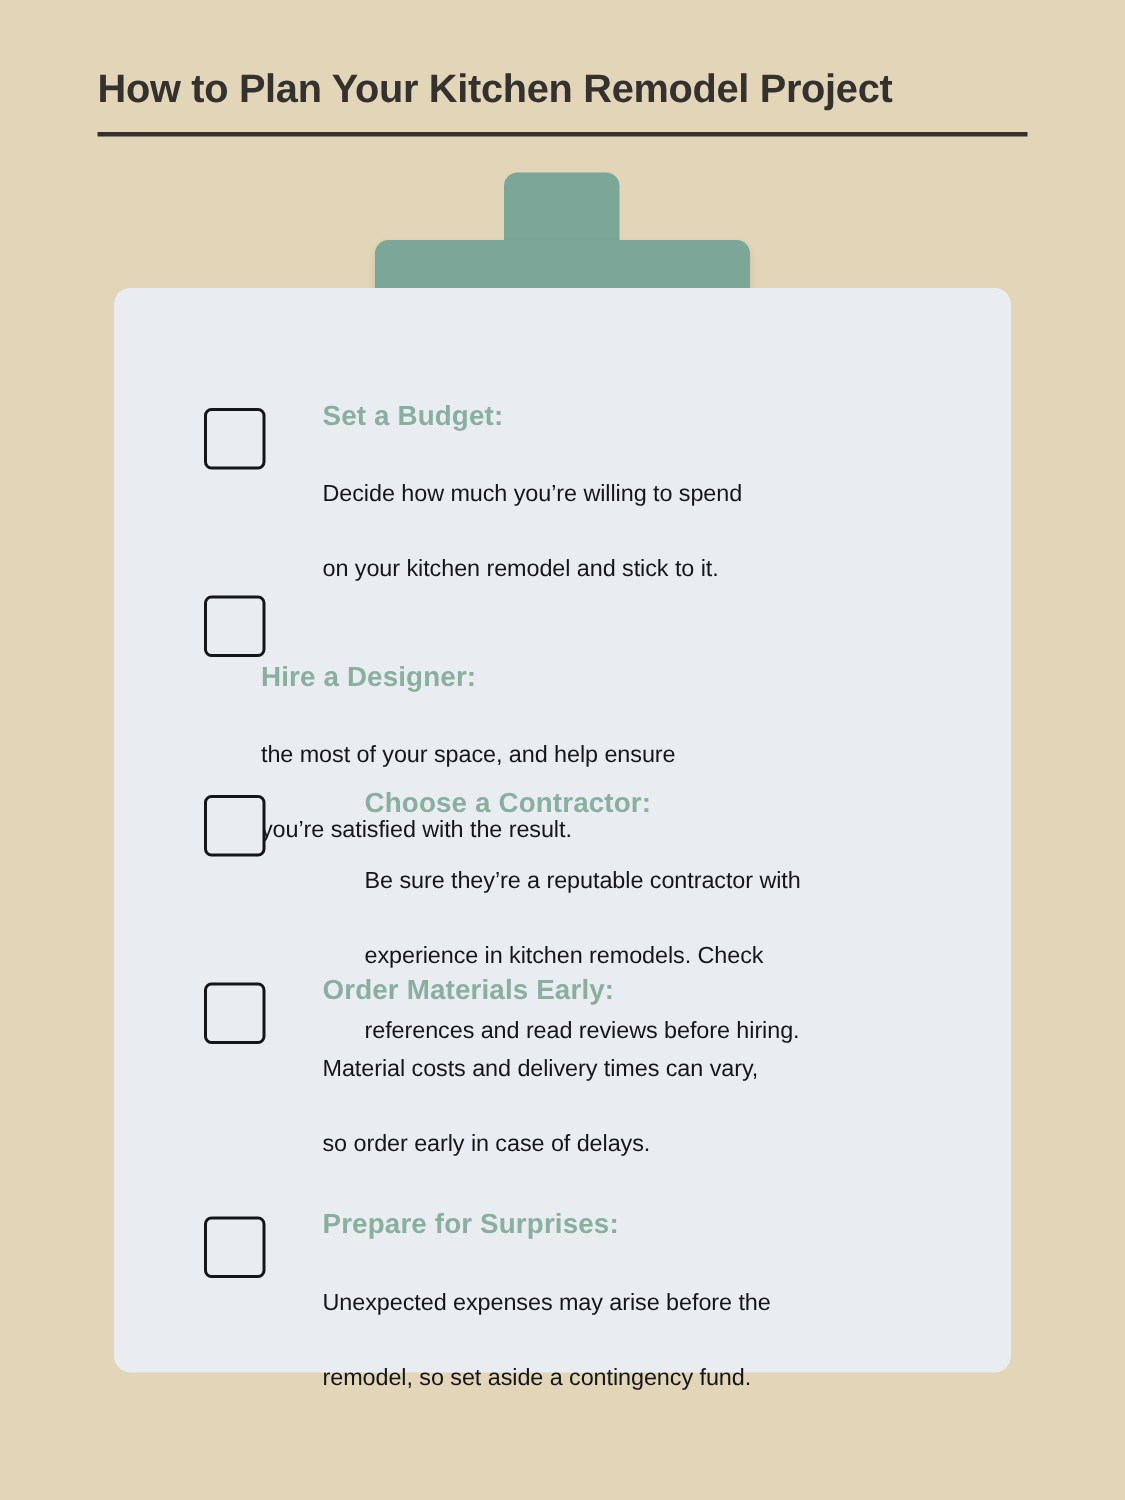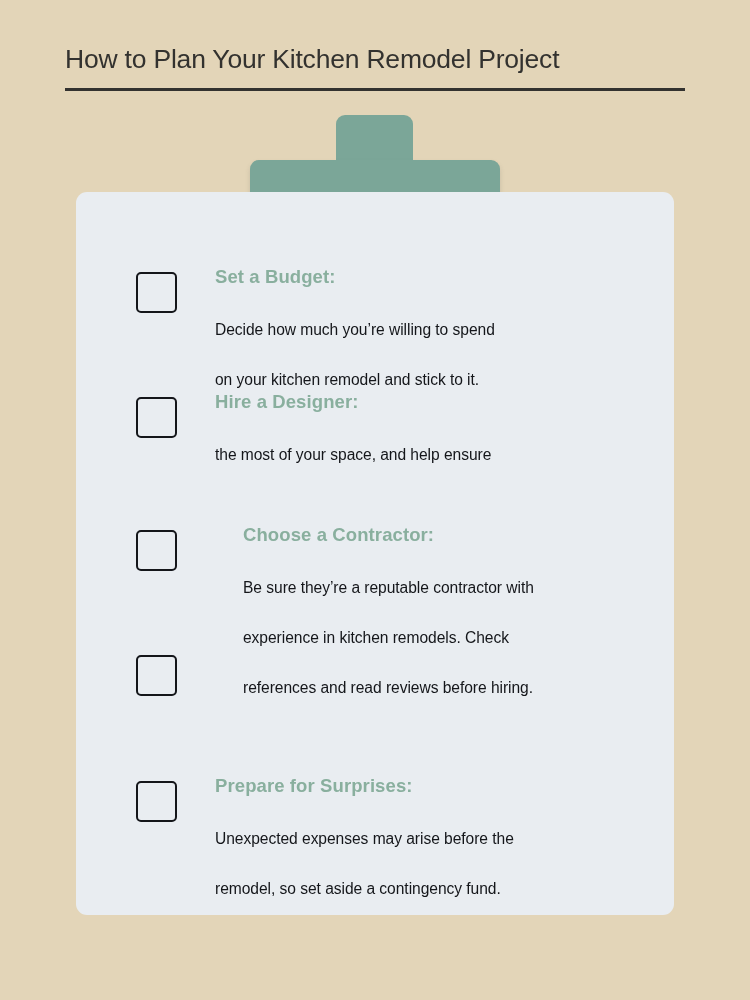--- a/index.html
+++ b/index.html
@@ -18,21 +18,21 @@
   
   .title-block {
     position: absolute;
     left: 65px;
     top: 44px;
     width: 620px;
   }
   .page-title {
     margin: 0;
     font-size: 26.5px;
-    font-weight: normal;
+    font-weight: bold;
     letter-spacing: -0.2px;
     color: #33322f;
     line-height: 1.15;
     white-space: nowrap;
   }
   .title-rule {
     margin-top: 14px;
     width: 620px;
     height: 3px;
     background: #33322f;
@@ -145,44 +145,52 @@
     <div class="check-item" style="top: 72px;">
       <div class="checkbox"></div>
       <div class="item-text">
         <div class="item-heading">Set a Budget:</div>
         <div class="item-body">
           <span>Decide how much you’re willing to spend</span>
           <span>on your kitchen remodel and stick to it.</span>
         </div>
       </div>
     </div>
-    <div class="check-item" style="top: 197px;">
+    <div class="check-item" style="top: 197px; flex-direction: column;">
       <div class="checkbox"></div>
       <div class="item-text">
         <div class="item-heading">Hire a Designer:</div>
         <div class="item-body">
           <span>the most of your space, and help ensure</span>
+          <span>you’re satisfied with the result.</span>
         </div>
       </div>
     </div>
     <div class="check-item" style="top: 330px; gap: 28px;">
       <div class="checkbox"></div>
       <div class="item-text">
         <div class="item-heading">Choose a Contractor:</div>
         <div class="item-body">
           <span>Be sure they’re a reputable contractor with</span>
           <span>experience in kitchen remodels. Check</span>
           <span>references and read reviews before hiring.</span>
         </div>
       </div>
     </div>
     <div class="check-item" style="top: 455px;">
       <div class="checkbox"></div>
+      <div class="item-text">
+        <div class="item-heading">Order Materials Early:</div>
+        <div class="item-body">
+          <span>Material costs and delivery times can vary,</span>
+          <span>so order early in case of delays.</span>
+        </div>
+      </div>
     </div>
-    <div class="check-item" style="top: 581px;">
+    <div class="check-item" style="top: 611px;">
       <div class="checkbox"></div>
       <div class="item-text">
         <div class="item-heading">Prepare for Surprises:</div>
         <div class="item-body">
           <span>Unexpected expenses may arise before the</span>
           <span>remodel, so set aside a contingency fund.</span>
         </div>
       </div>
     </div>
   </div>

